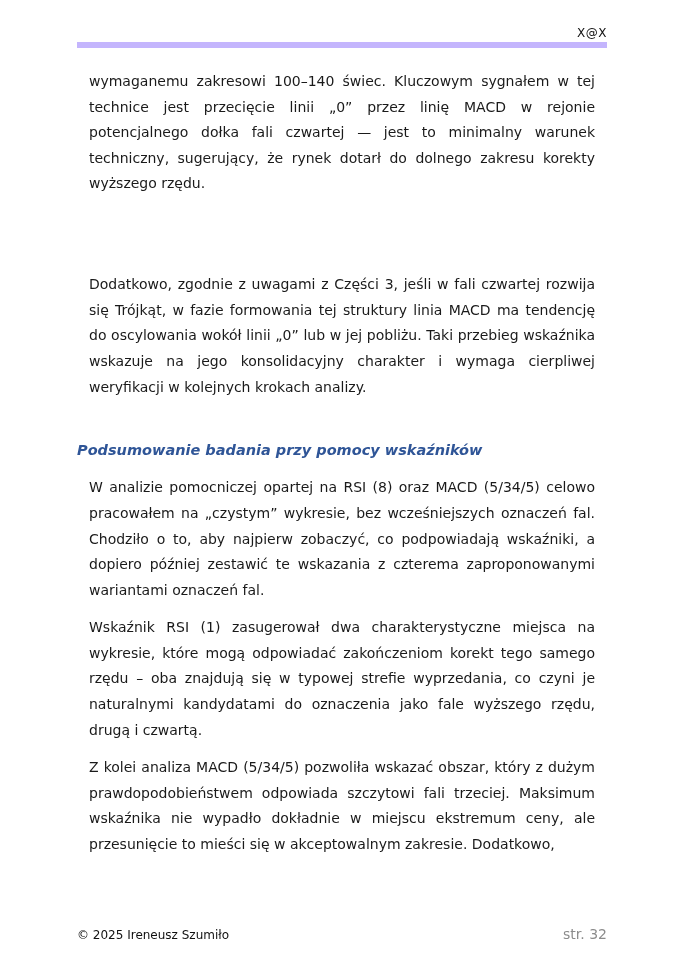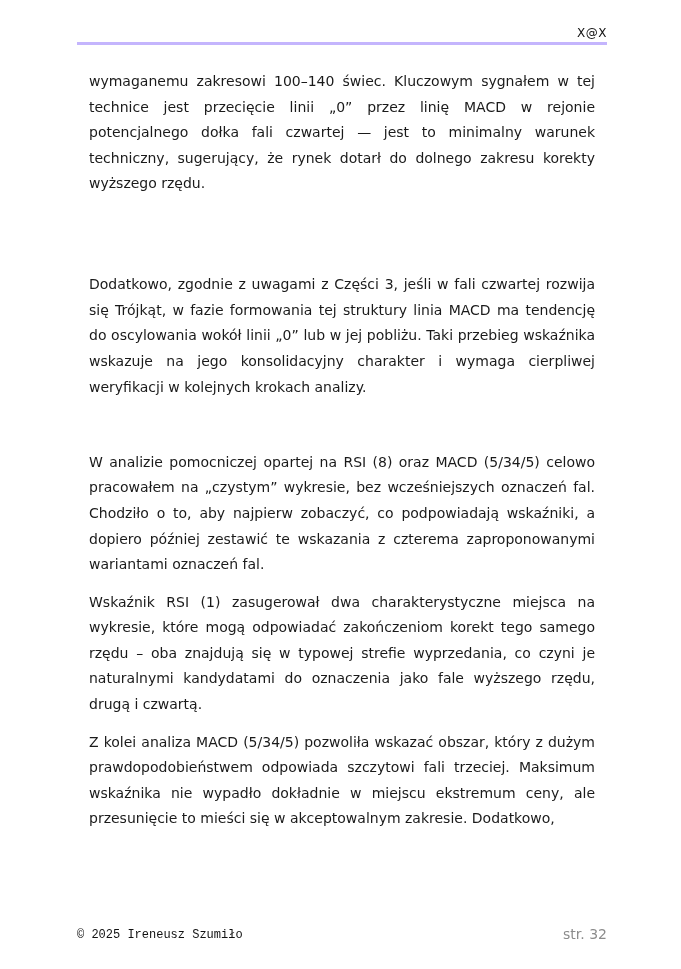--- a/index.html
+++ b/index.html
@@ -1,40 +1,41 @@
 <!DOCTYPE html>
 <html><head>
   <meta charset="utf-8">
   <style>
     html, body { margin: 0; padding: 0; background: #ffffff; }
     body { width: 681px; height: 969px; position: relative; overflow: hidden;
            font-family: "DejaVu Sans", sans-serif; color: #1a1a1a; }
     .header { position: absolute; left: 77px; top: 26px; width: 530px; height: 16px;
-              border-bottom: 3px solid #c4b5fd; }
+              border-bottom: 6px solid #c4b5fd; }
     .header-mark { position: absolute; right: 0; top: 0; font-size: 12px; letter-spacing: 0.5px; color: #111; }
     .content { position: absolute; left: 77px; top: 57px; width: 530px; }
     .p { font-size: 14px; line-height: 25.6px; text-align: justify; margin: 12px; }
     .gap { height: 25.6px; }
     .heading { font-size: 14.5px; font-weight: bold; font-style: italic; color: #2F5597;
                line-height: 25.6px; margin: 0; }
-    .footer-left { position: absolute; left: 77px; top: 928px; font-size: 12px; color: #111; font-family: Liberation Mono, monospace; }
+    .footer-left { position: absolute; left: 77px; top: 928px; font-size: 12px; color: #111; }
     .footer-right { position: absolute; right: 74px; top: 926px; font-size: 14px; color: #8c8c8c; }
   </style>
 </head>
 <body>
 
 <div class="header">
   <span class="header-mark">X@X</span>
 </div>
 
 <div class="content">
   <p class="p">wymaganemu zakresowi 100–140 świec. Kluczowym sygnałem w tej technice jest przecięcie linii „0” przez linię MACD w rejonie potencjalnego dołka fali czwartej — jest to minimalny warunek techniczny, sugerujący, że rynek dotarł do dolnego zakresu korekty wyższego rzędu.</p>
   <div class="gap"></div>
   <div class="gap"></div>
   <p class="p">Dodatkowo, zgodnie z uwagami z Części 3, jeśli w fali czwartej rozwija się Trójkąt, w fazie formowania tej struktury linia MACD ma tendencję do oscylowania wokół linii „0” lub w jej pobliżu. Taki przebieg wskaźnika wskazuje na jego konsolidacyjny charakter i wymaga cierpliwej weryfikacji w kolejnych krokach analizy.</p>
   <div class="gap"></div>
+  <h3 class="heading">Podsumowanie badania przy pomocy wskaźników</h3>
   <p class="p">W analizie pomocniczej opartej na RSI (8) oraz MACD (5/34/5) celowo pracowałem na „czystym” wykresie, bez wcześniejszych oznaczeń fal. Chodziło o to, aby najpierw zobaczyć, co podpowiadają wskaźniki, a dopiero później zestawić te wskazania z czterema zaproponowanymi wariantami oznaczeń fal.</p>
   <p class="p">Wskaźnik RSI (1) zasugerował dwa charakterystyczne miejsca na wykresie, które mogą odpowiadać zakończeniom korekt tego samego rzędu – oba znajdują się w typowej strefie wyprzedania, co czyni je naturalnymi kandydatami do oznaczenia jako fale wyższego rzędu, drugą i czwartą.</p>
   <p class="p">Z kolei analiza MACD (5/34/5) pozwoliła wskazać obszar, który z dużym prawdopodobieństwem odpowiada szczytowi fali trzeciej. Maksimum wskaźnika nie wypadło dokładnie w miejscu ekstremum ceny, ale przesunięcie to mieści się w akceptowalnym zakresie. Dodatkowo,</p>
 </div>
 
 <div class="footer-left">© 2025 Ireneusz Szumiło</div>
 <div class="footer-right">str. 32</div>
 
 </body></html>

